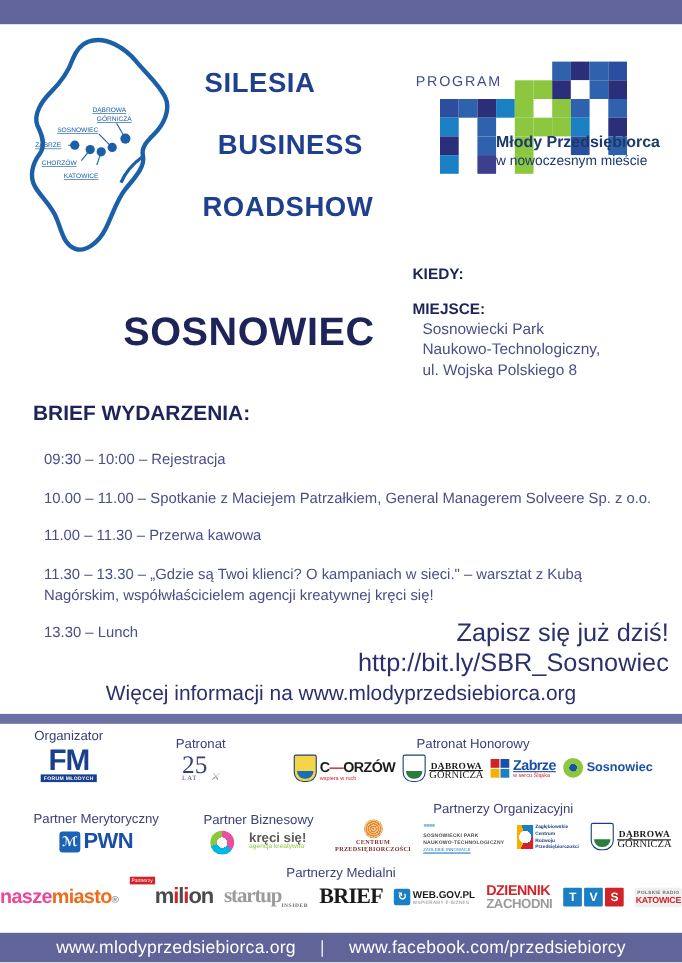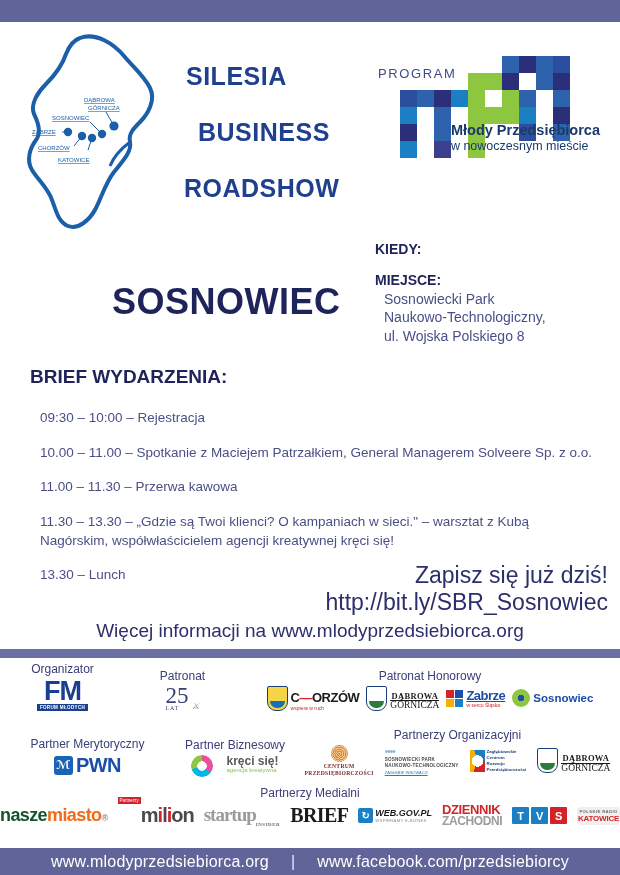--- a/index.html
+++ b/index.html
@@ -87,40 +87,40 @@
   
   .kreci{display:flex;align-items:flex-start;gap:13px;}
   .kreci .swirl{width:22px;height:22px;border-radius:50%;
     background:conic-gradient(#e94f9b 0 35%,#00b6e3 35% 70%,#8dc63f 70% 100%);
     -webkit-mask:radial-gradient(circle at 50% 50%,transparent 30%,#000 31%);
             mask:radial-gradient(circle at 50% 50%,transparent 30%,#000 31%);}
   .kreci .txt b{display:block;font-size:12px;color:#5a5a5a;line-height:1;}
   .kreci .txt i{display:block;font-size:6px;color:#8dc63f;font-style:normal;}
   
   .nm-logo{font-size:18px;font-weight:bold;letter-spacing:-.6px;}
-  .nm-logo .a{color:#14532d;} .nm-logo .b{color:#ef6c1a;}
+  .nm-logo .a{color:#ec4899;} .nm-logo .b{color:#ef6c1a;}
   .nm-logo .dot{font-size:9px;color:#8a8a8a;}
   
   .milion{display:flex;align-items:flex-start;}
   .milion .tag{font-size:4.5px;color:#fff;background:#d2232a;padding:1px 2px;
     transform:translateY(-7px);}
   .milion .w{font-size:20px;font-weight:bold;color:#4a4a4a;letter-spacing:-1px;}
   .milion .w em{color:#d2232a;font-style:normal;}
   
   .startup{font-size:19px;font-weight:bold;color:#9b9b9b;letter-spacing:-1px;
     font-family:"Liberation Serif",serif;}
   .startup sub{font-size:5px;color:#6a6a6a;letter-spacing:.5px;}
   
   .brief{font-size:20px;font-weight:bold;color:#1a1a1a;letter-spacing:-.6px;
     font-family:"Liberation Serif",serif;}
   
   .webgov{display:flex;align-items:center;gap:2px;}
   .webgov .sq{width:15px;height:15px;background:#1b7fc4;border-radius:2px;
     color:#fff;font-size:10px;display:flex;align-items:center;justify-content:center;font-weight:bold;}
-  .webgov .t b{display:block;font-size:9px;font-weight:bold;color:#1a1a1a;line-height:1;font-style:italic;}
+  .webgov .t b{display:block;font-size:9px;font-weight:bold;color:#1a1a1a;line-height:1;}
   .webgov .t i{display:block;font-size:4.2px;color:#8a8a8a;font-style:normal;letter-spacing:.3px;}
   
   .dz b{display:block;font-size:13px;font-weight:bold;color:#d2232a;line-height:.95;letter-spacing:-.4px;}
   .dz i{display:block;font-size:12px;font-weight:bold;color:#9b9b9b;font-style:normal;
     line-height:.95;letter-spacing:-.4px;}
   
   .tvs{display:flex;gap:2px;}
   .tvs span{width:17px;height:17px;display:flex;align-items:center;justify-content:center;
     color:#fff;font-size:11px;font-weight:bold;border-radius:1px;}
   .tvs .t{background:#1b7fc4;} .tvs .v{background:#1b7fc4;} .tvs .s{background:#d2232a;}

